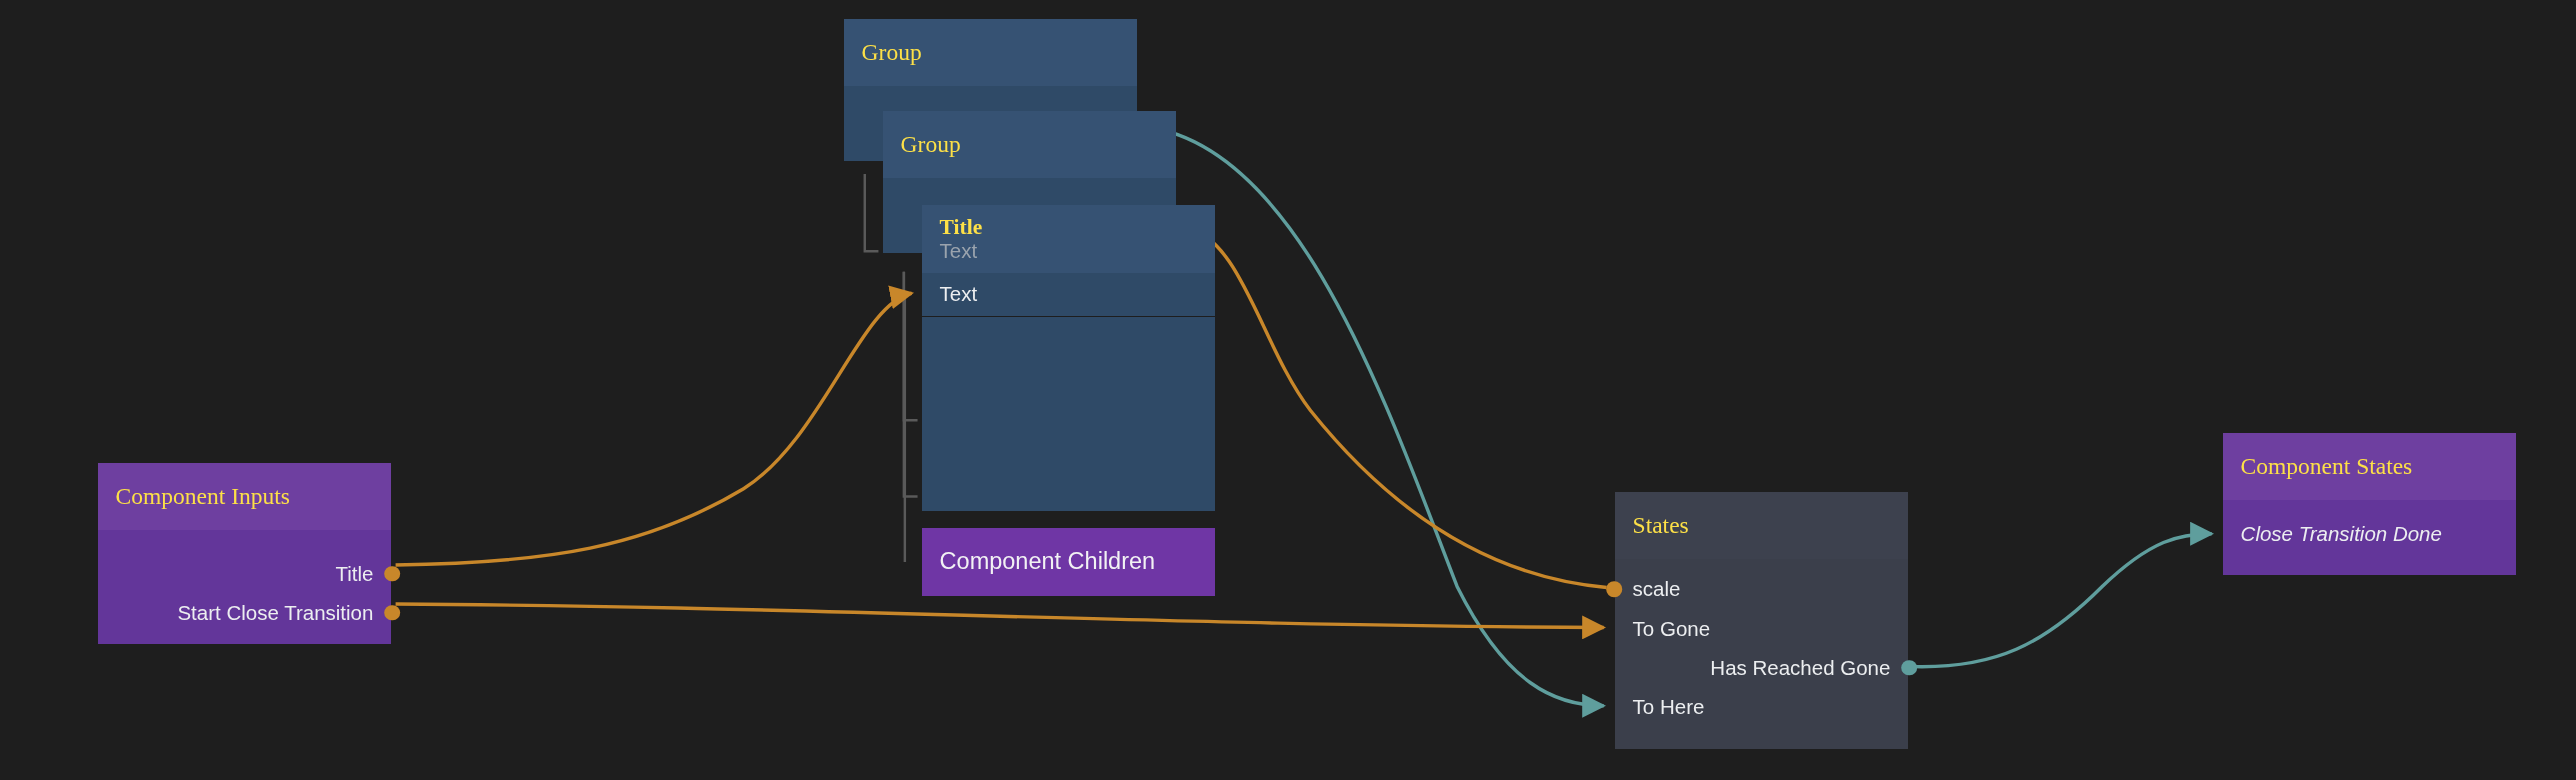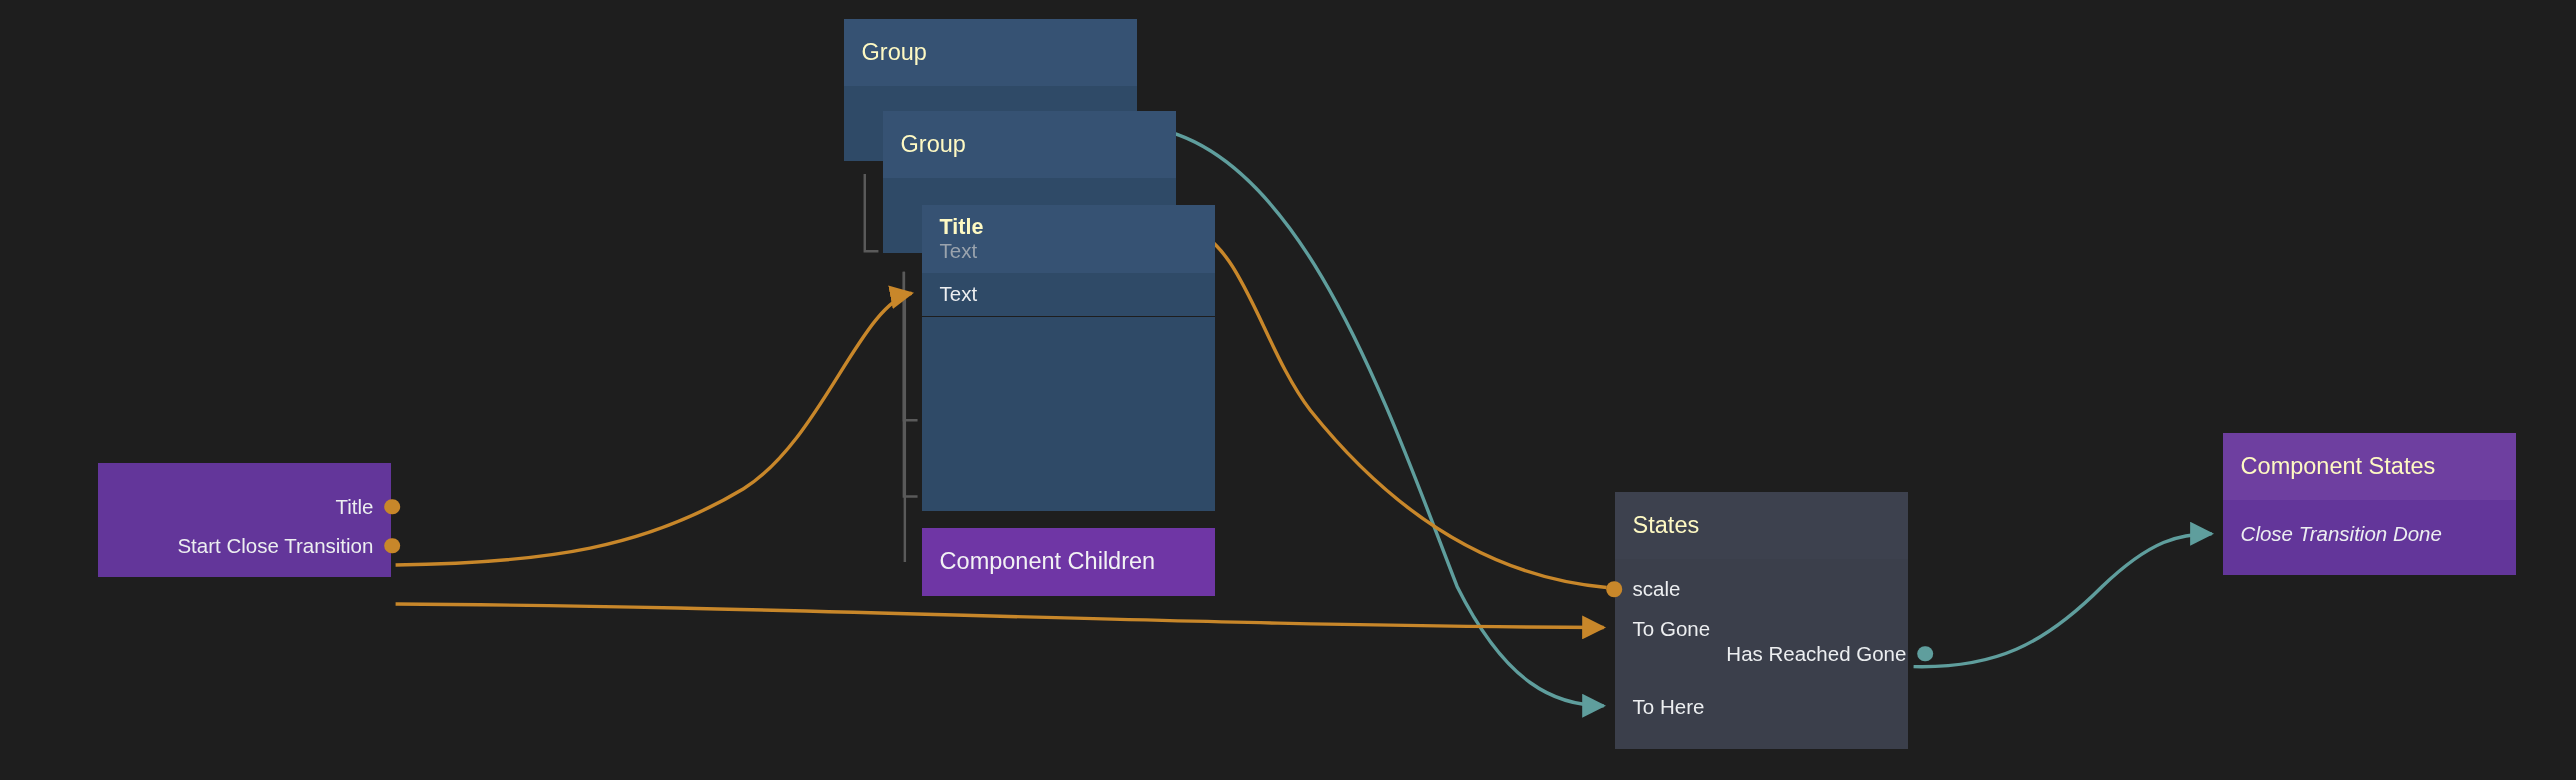--- a/index.html
+++ b/index.html
@@ -36,24 +36,25 @@
     overflow: visible;
   }
   .node-header {
     box-sizing: border-box;
     display: flex;
     flex-direction: column;
     justify-content: center;
     padding: 0 17.6px;
   }
   .node-title {
-    color: #fef9c3;
+    color: #fde047;
     font-size: 23.5px;
     line-height: 1.12;
     white-space: nowrap;
+    font-family: Liberation Serif, serif;
   }
   .node-subtitle {
     color: #9aa3ad;
     font-size: 20.5px;
     line-height: 1.12;
     white-space: nowrap;
   }
   .node-body {
     box-sizing: border-box;
     position: relative;
@@ -170,20 +171,23 @@
       </div>
     </div>
   </div>
   <div style="position:absolute; left:922px; top:317px; width:293px; height:194px; background:#2f4a67;"></div>
 
   <div class="node n-purple-flat" style="left:922px; top:528px; width:293px; height:68px;">
     <span class="flat-label">Component Children</span>
   </div>
 
   <div class="node n-purple" style="left:98px; top:463px; width:293px; height:181px;">
+    <div class="node-header" style="height:67px;">
+      <div class="node-title">Component Inputs</div>
+    </div>
     <div class="node-body" style="height:114px;">
       <div class="port-row out" style="top:32px;">
         <span class="port-label">Title</span>
         <span style="position:absolute; left:294px; top:50%; transform:translate(-50%,-50%); width:15.6px; height:15.6px; border-radius:50%; background:#c8872a;"></span>
       </div>
       <div class="port-row out" style="top:71px;">
         <span class="port-label">Start Close Transition</span>
         <span style="position:absolute; left:294px; top:50%; transform:translate(-50%,-50%); width:15.6px; height:15.6px; border-radius:50%; background:#c8872a;"></span>
       </div>
     </div>
@@ -194,21 +198,21 @@
       <div class="node-title">States</div>
     </div>
     <div class="node-body" style="height:190px;">
       <div class="port-row in" style="top:18.6px;">
         <span class="port-label">scale</span>
         <span style="position:absolute; left:-1px; top:50%; transform:translate(-50%,-50%); width:15.6px; height:15.6px; border-radius:50%; background:#c8872a;"></span>
       </div>
       <div class="port-row in" style="top:58px;">
         <span class="port-label">To Gone</span>
       </div>
-      <div class="port-row out" style="top:83px;margin-left:16px;">
+      <div class="port-row out" style="top:97px;">
         <span class="port-label">Has Reached Gone</span>
         <span style="position:absolute; left:294px; top:50%; transform:translate(-50%,-50%); width:15.6px; height:15.6px; border-radius:50%; background:#5f9e9d;"></span>
       </div>
       <div class="port-row in" style="top:136px;align-items:center;">
         <span class="port-label">To Here</span>
       </div>
     </div>
   </div>
 
   <div class="node n-purple" style="left:2223px; top:433px; width:293px; height:142px;">

